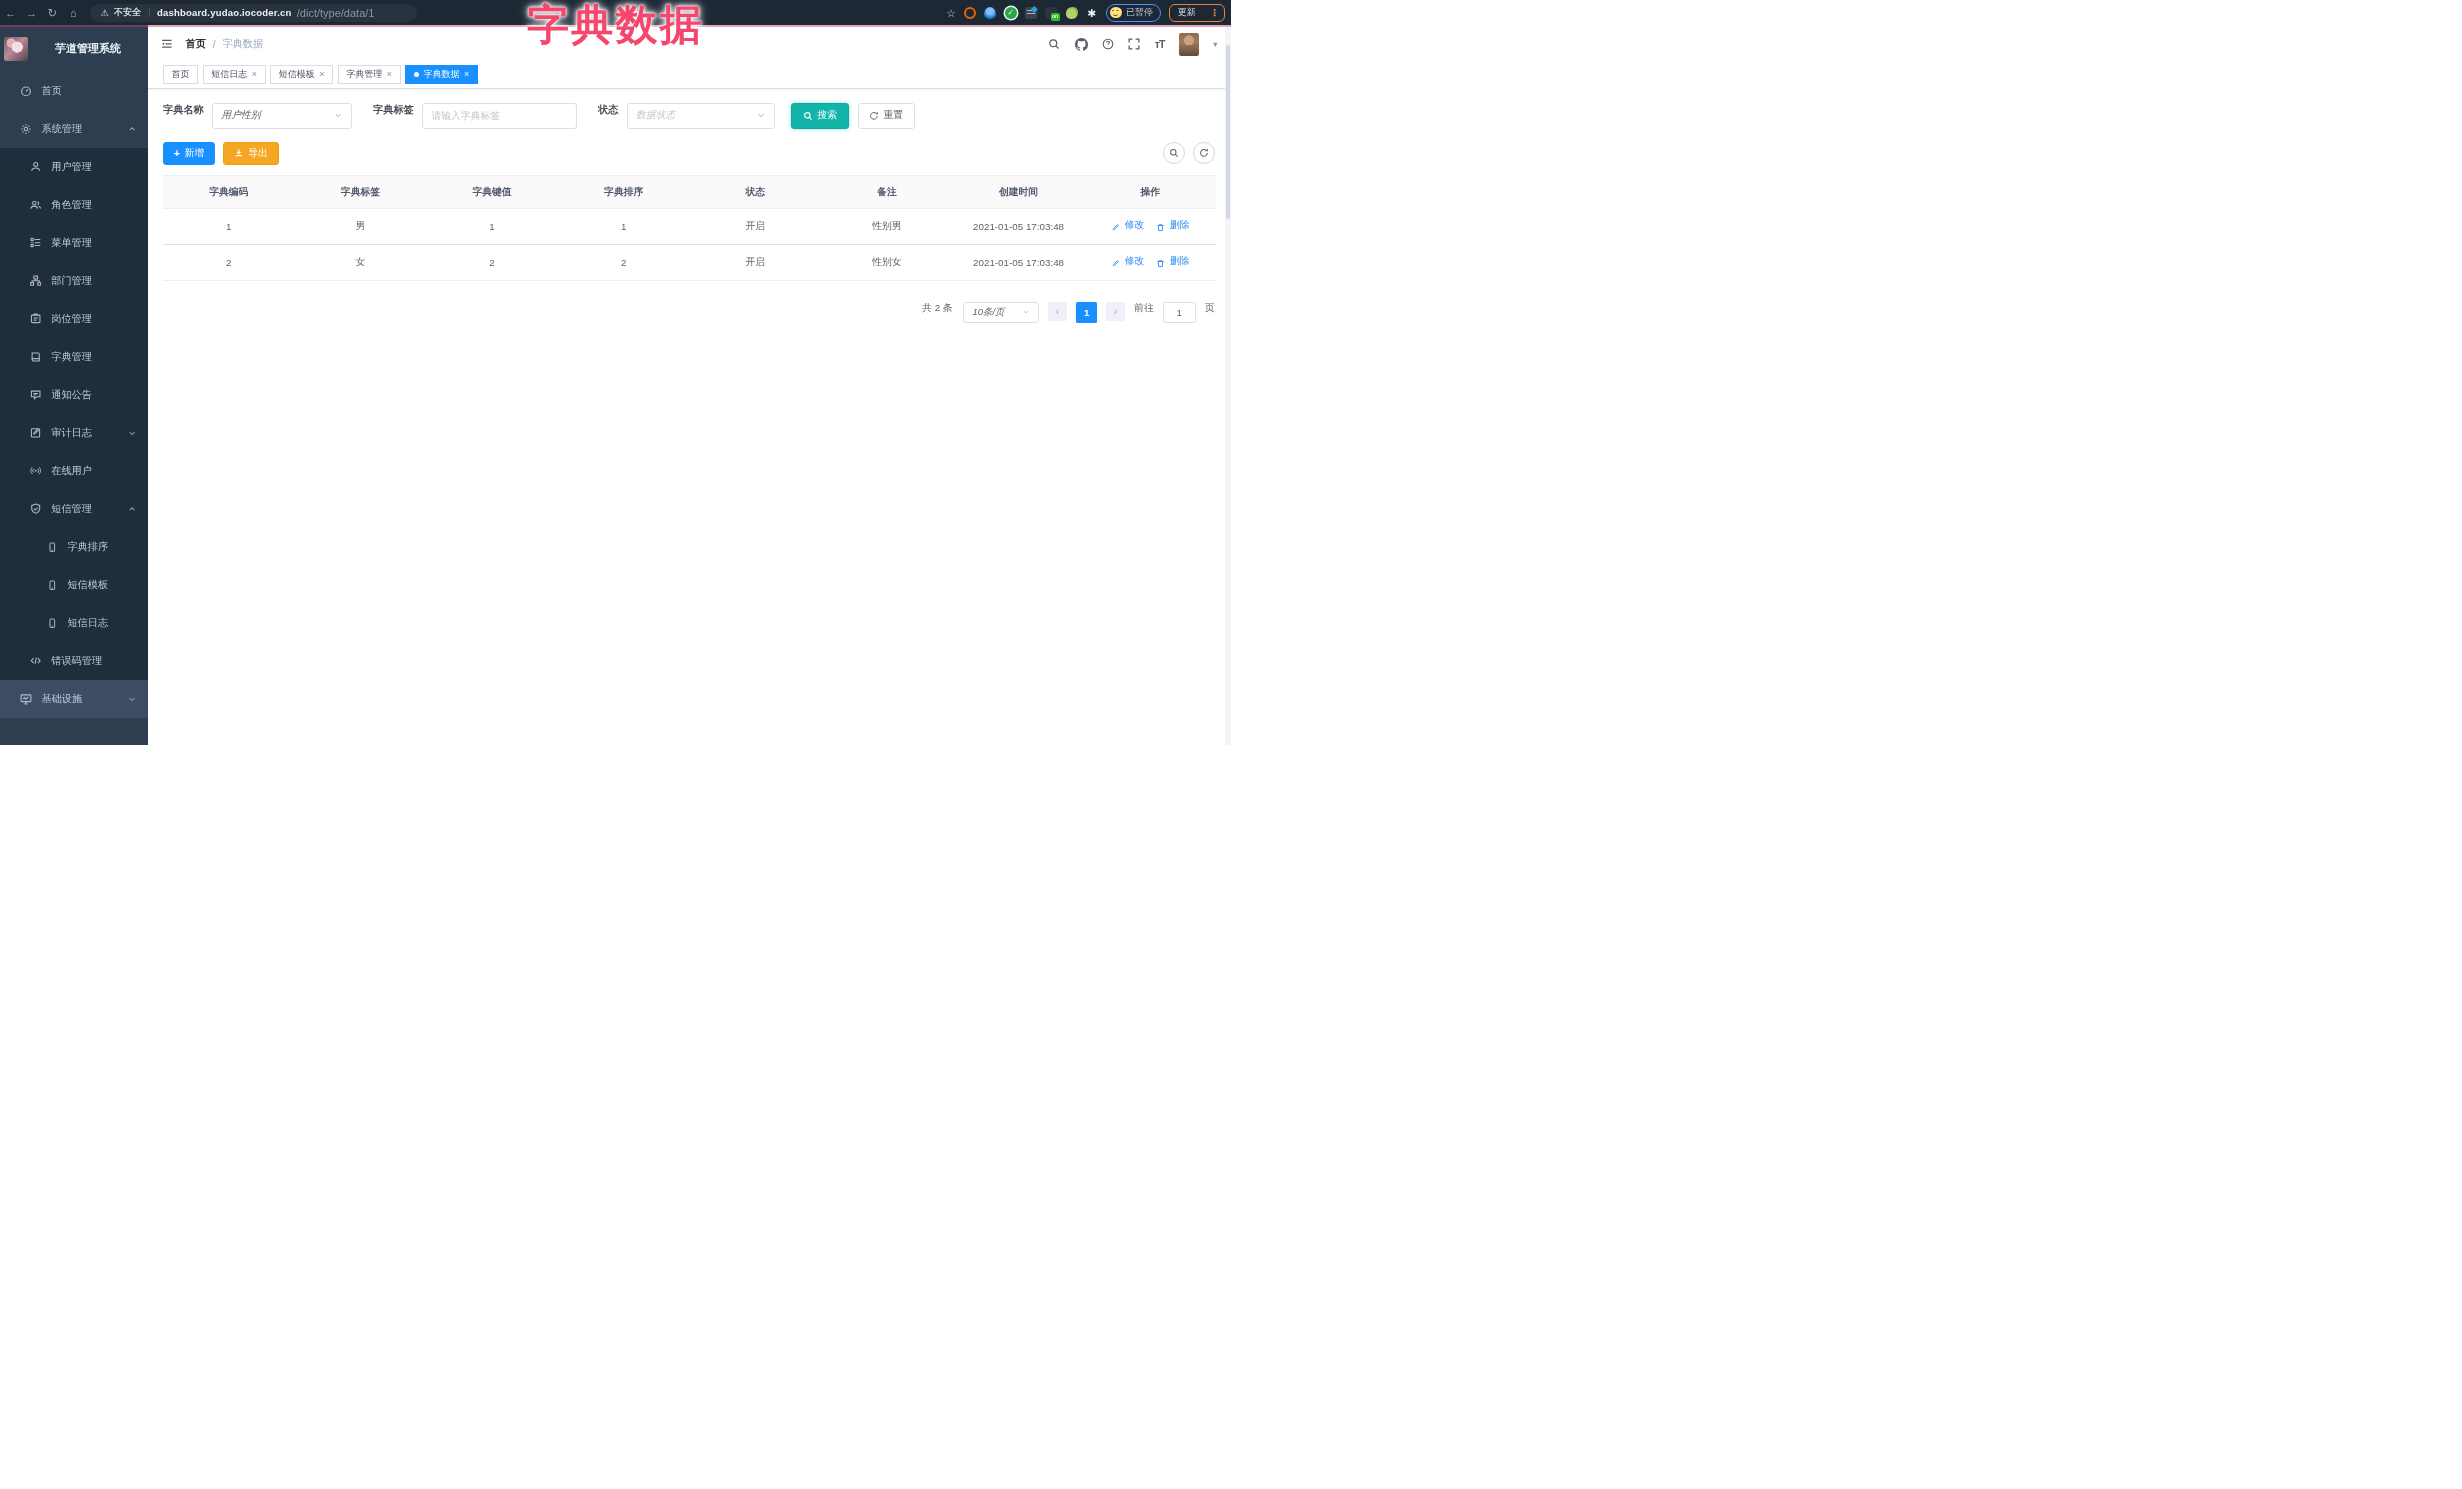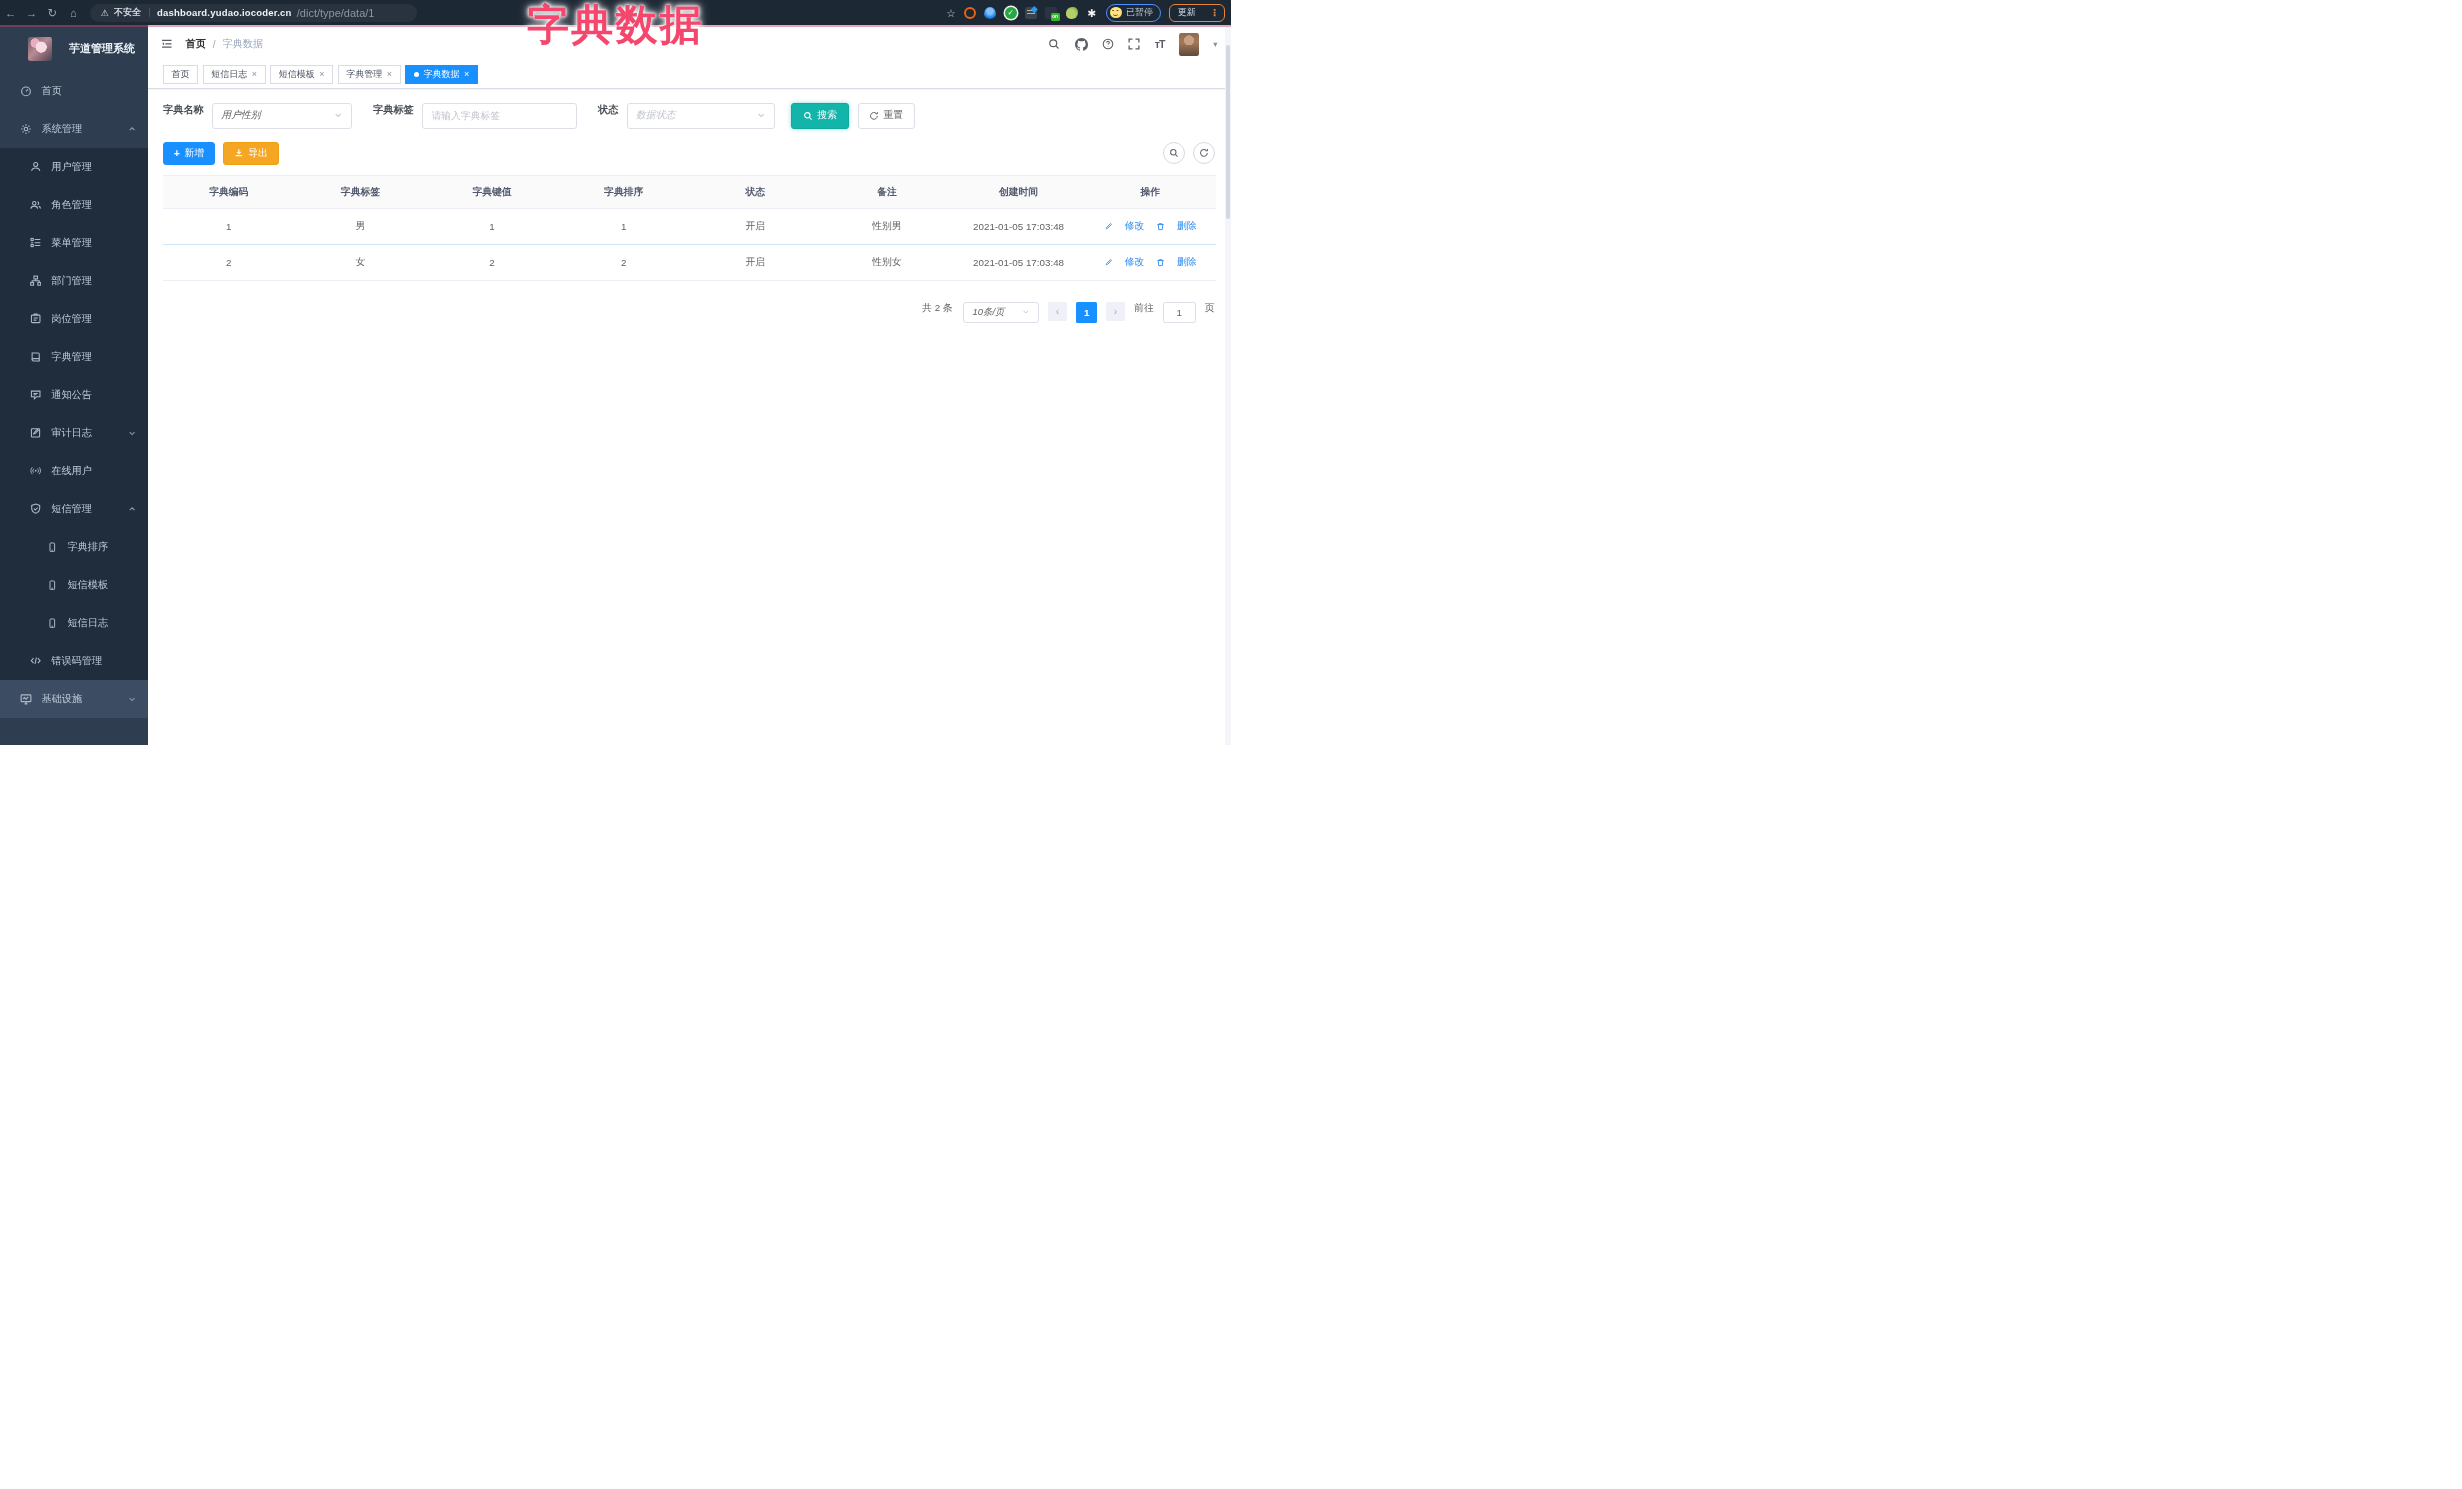--- a/index.html
+++ b/index.html
@@ -58,21 +58,21 @@
   
   .overlay-title {
     position:absolute; top:-3px; left:50%; transform:translateX(-50%);
     font-size:42px; font-weight:700; letter-spacing:2.3px; color:#f5476d; z-index:60;
     text-shadow:0 0 1.5px #fff,0 0 3.8px #fff,0 0 6.8px rgba(255,255,255,.95),0 0 10.6px rgba(255,255,255,.8);
     pointer-events:none; white-space:nowrap;
   }
 
   
   .sidebar { position:absolute; left:0; top:25px; bottom:0; width:148px; background:#2e3d50; z-index:5; }
-  .logo-row { height:47px; display:flex; align-items:center; padding-left:28px; gap:17px; }
+  .logo-row { height:47px; display:flex; align-items:center; padding-left:4px; gap:27px; }
   .logo-img { width:24px; height:24px; border-radius:2.3px;
     background:
       radial-gradient(circle at 55% 42%, #f6dce4 0 28%, transparent 30%),
       radial-gradient(circle at 30% 25%, #e9aebe 0 18%, transparent 20%),
       linear-gradient(135deg,#6d5a66 0%,#b98b95 45%,#4e4250 100%); }
   .logo-title { color:#eaf0f7; font-size:11px; font-weight:700; }
   .menu { }
   .menu-item { height:38px; display:flex; align-items:center; color:#bfcbd9; font-size:10.2px; cursor:pointer; position:relative; }
   .menu-item .mi { margin-right:9.8px; color:#aeb9c6; }
   .level1 { padding-left:19.7px; }
@@ -129,21 +129,21 @@
   .btn-export { background:#f5a623; border-color:#eda012; color:#fff; margin-left:8.3px; }
   .plus-g { font-size:10.6px; font-weight:700; line-height:1; }
   .tool-circles { position:absolute; right:1.5px; display:flex; gap:7.6px; }
   .circle-btn { width:22px; height:22px; border-radius:50%; border:0.8px solid #d5d9e0; background:#fff; display:flex; align-items:center; justify-content:center; color:#5f6670; cursor:pointer; }
 
   
   table.grid { width:100%; border-collapse:collapse; table-layout:fixed; margin-top:10.6px; border-top:0.8px solid #ebeef5; }
   .grid th { height:33px; font-size:9.8px; font-weight:700; color:#515a6e; background:#fafafa; border-bottom:0.8px solid #ebeef5; text-align:center; }
   .grid td { height:36px; font-size:9.8px; color:#606266; text-align:center; border-bottom:0.8px solid #ebeef5; background:#fff; }
   .grid tr.r1 td { border-bottom:0.8px solid #cde6fa; }
-  .op-link { color:#2d8cf0; font-size:9.8px; display:inline-flex; align-items:center; gap:12px; cursor:pointer; }
+  .op-link { color:#2d8cf0; font-size:9.8px; display:inline-flex; align-items:flex-end; gap:5px; cursor:pointer; }
   .op-link + .op-link { margin-left:9px; }
 
   
   .pagination { margin-top:20.5px; display:flex; align-items:flex-start; justify-content:flex-end; gap:9px; font-size:9.8px; color:#606266; padding-right:1.5px; }
   .pg-total { margin-right:1.5px; }
   .pg-size { width:76px; height:21px; font-size:9.5px; }
   .pg-arrow { width:19px; height:19px; border-radius:1.5px; background:#f0f1f8; color:#a3aace; display:flex; align-items:center; justify-content:center; font-size:10.6px; cursor:pointer; }
   .pg-cur { width:21px; height:21px; border-radius:1.5px; background:#1890ff; color:#fff; font-weight:700; display:flex; align-items:center; justify-content:center; cursor:pointer; }
   .pg-goto-input { width:33px; height:21px; border:0.8px solid #dcdfe6; border-radius:2.3px; text-align:center; font-size:9.8px; color:#606266; outline:none; font-family:inherit; }
 

